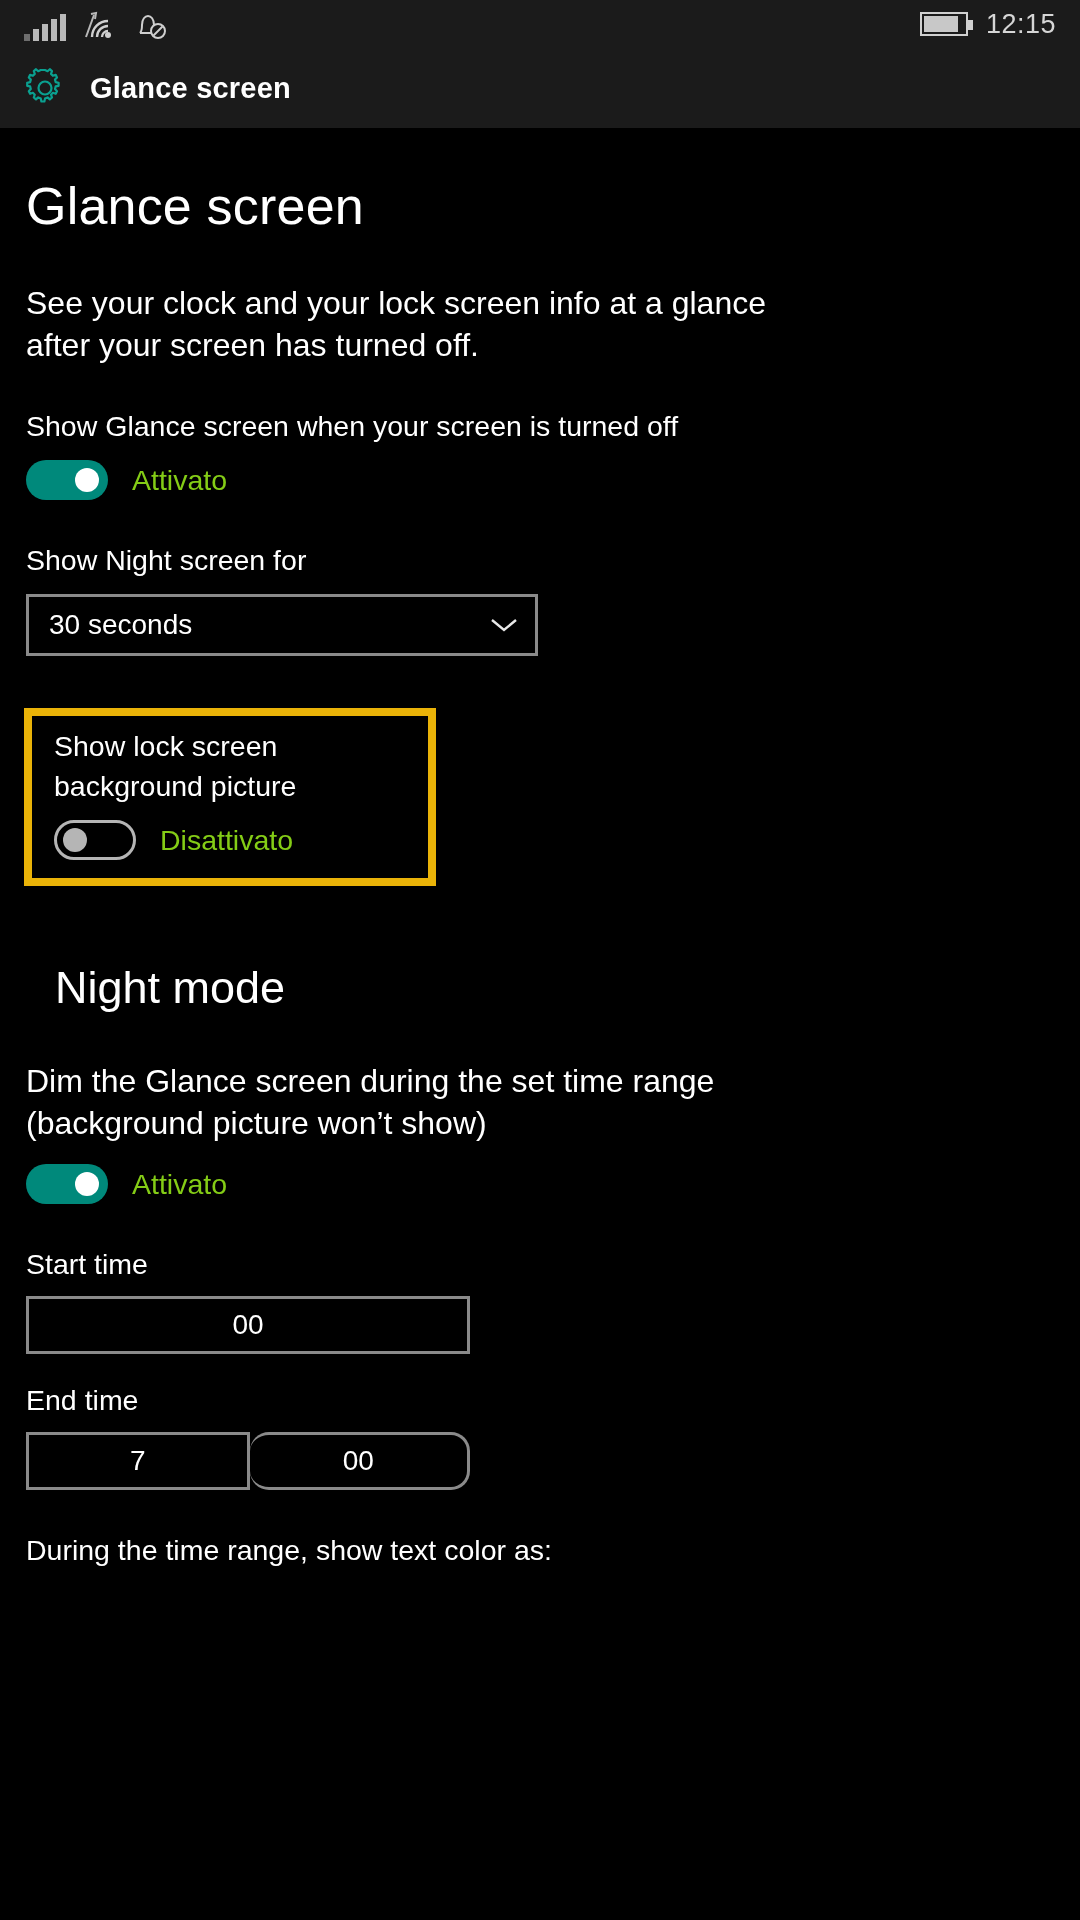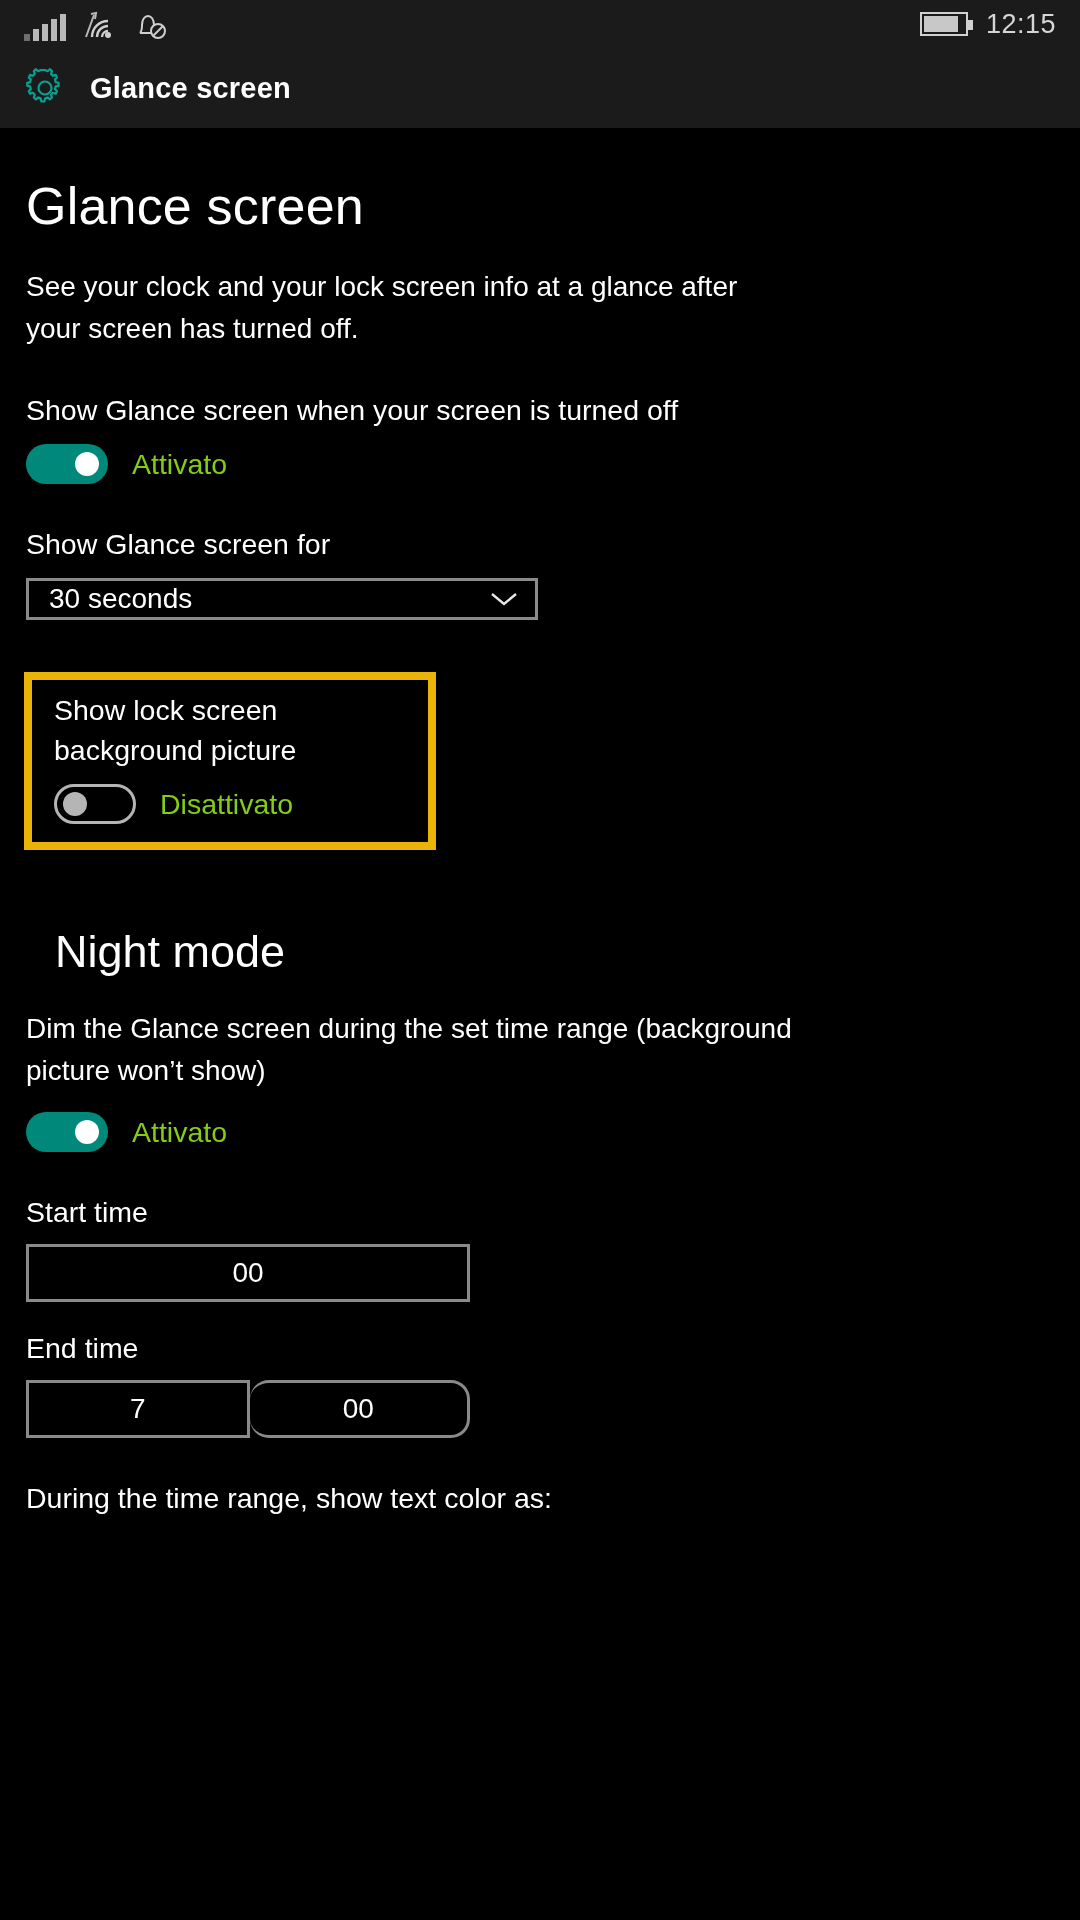--- a/index.html
+++ b/index.html
@@ -113,24 +113,24 @@
   .page-title {
     color: #ffffff;
     font-size: 52px;
     font-weight: 300;
     letter-spacing: .2px;
     margin-top: 48px;
   }
 
   .description {
     color: #ffffff;
-    font-size: 28px;
+    font-size: 32px;
     font-weight: 300;
     line-height: 42px;
-    margin-top: 30px;
+    margin-top: 46px;
     max-width: 770px;
   }
 
   .field-label {
     color: #ffffff;
     font-size: 28.5px;
     font-weight: 300;
     line-height: 40px;
   }
 
@@ -169,21 +169,21 @@
     left: 6px;
   }
   .switch-label {
     color: #84cc16;
     font-size: 28.5px;
     font-weight: 300;
   }
 
   
   .combo {
-    height: 42px;
+    height: 62px;
     width: 512px;
     border: 3px solid #8a8a8a;
     background: #000000;
     display: flex;
     align-items: center;
     justify-content: space-between;
     padding: 0 16px 0 20px;
   }
   .combo-value {
     color: #ffffff;
@@ -294,21 +294,21 @@
   <div class="description">See your clock and your lock screen info at a glance after your screen has turned off.</div>
 
   <div class="field-label mt-40">Show Glance screen when your screen is turned off</div>
   <div class="toggle-row mt-14">
     <span class="switch on">
       <span class="knob"></span>
     </span>
     <span class="switch-label">Attivato</span>
   </div>
 
-  <div class="field-label mt-40">Show Glance screen for</div>
+  <div class="field-label mt-40">Show Night screen for</div>
   <div class="combo mt-14">
     <span class="combo-value">30 seconds</span>
     <span class="chevron">
       <svg viewBox="0 0 30 18" width="30" height="18">
         <path d="M3 4 L15 14 L27 4" fill="none" stroke="#e8e8e8" stroke-width="2.4"></path>
       </svg>
     </span>
   </div>
 
   <div class="highlight-box">

